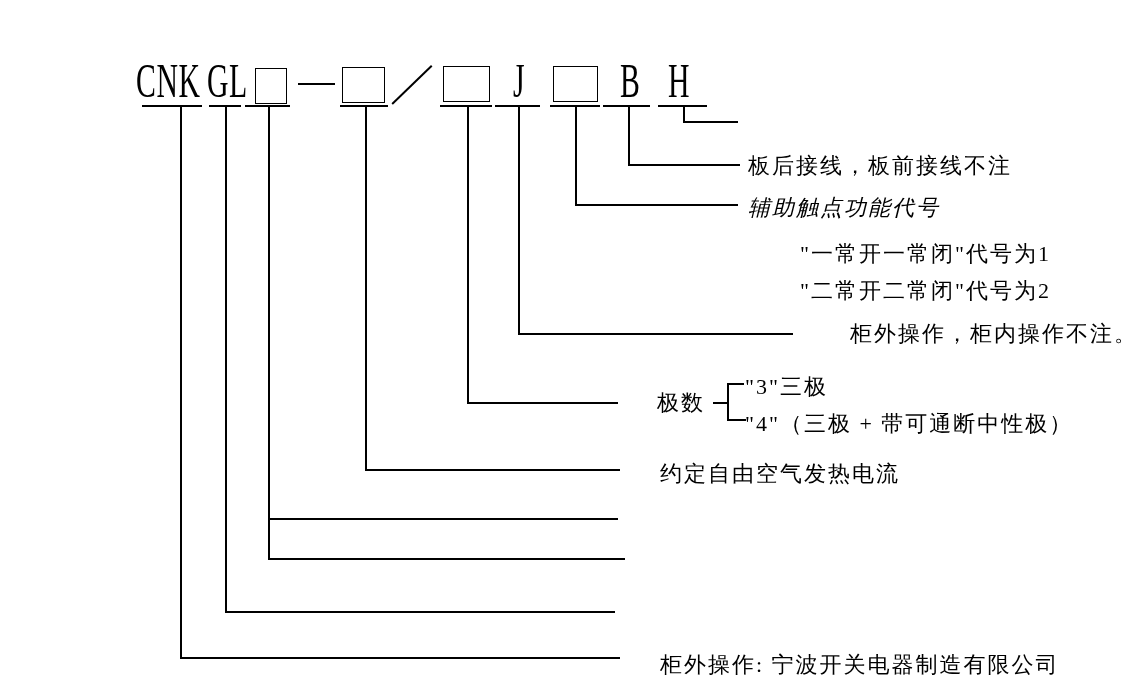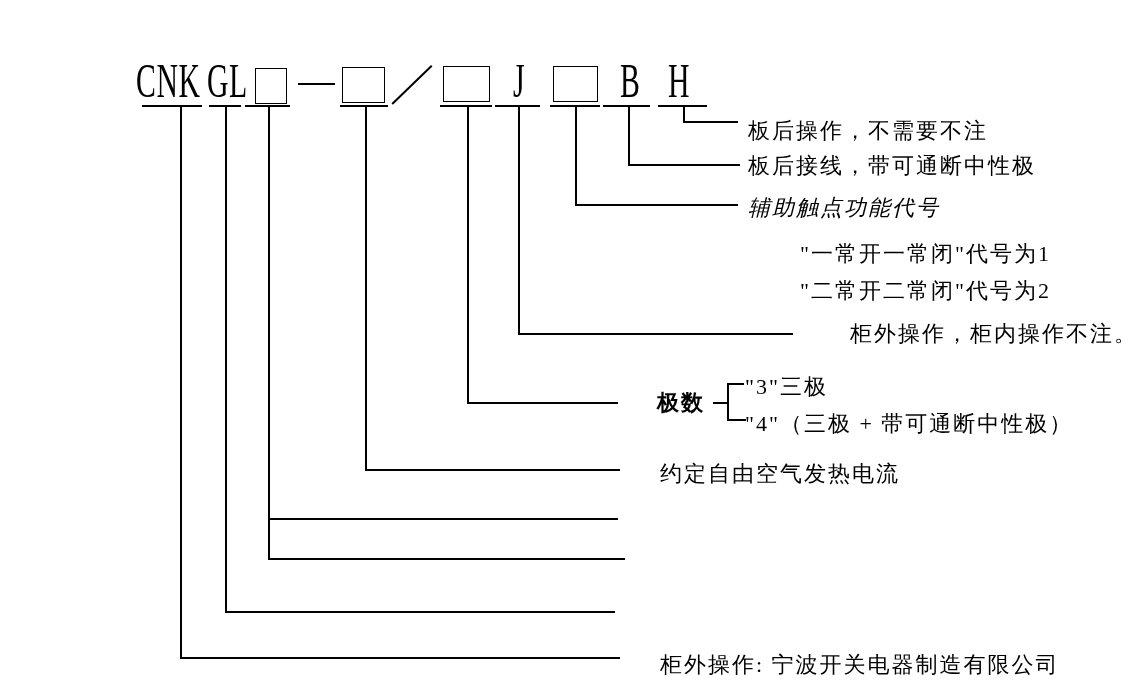--- a/index.html
+++ b/index.html
@@ -89,25 +89,24 @@
   <div class="h-line" style="left:268px;top:502px;width:350px;"></div>
   <div class="h-line" style="left:268px;top:542px;width:357px;"></div>
   <div class="h-line" style="left:225px;top:595px;width:390px;"></div>
   <div class="h-line" style="left:180px;top:641px;width:440px;"></div>
 
   <div class="h-line" style="left:713px;top:386px;width:14px;"></div>
   <div class="v-line" style="left:727px;top:367px;height:37px;"></div>
   <div class="h-line" style="left:727px;top:367px;width:17px;"></div>
   <div class="h-line" style="left:727px;top:403px;width:19px;"></div>
 
-  <span class="lbl" style="left:748px;top:102px;">板后操作，不需要不注</span>
-  <span class="lbl" style="left:748px;top:137px;">板后接线，带可通断中性极</span>
+  <span class="lbl" style="left:748px;top:137px;">板后接线，板前接线不注</span>
   <span class="lbl" style="left:748px;top:179px;font-style:italic;">辅助触点功能代号</span>
   <span class="lbl" style="left:800px;top:225px;">"一常开一常闭"代号为1</span>
   <span class="lbl" style="left:800px;top:262px;">"二常开二常闭"代号为2</span>
   <span class="lbl" style="left:850px;top:305px;">柜外操作，柜内操作不注。</span>
-  <span class="lbl" style="left:657px;top:374px;font-weight:bold;">极数</span>
+  <span class="lbl" style="left:657px;top:374px;">极数</span>
   <span class="lbl" style="left:745px;top:358px;">"3"三极</span>
   <span class="lbl" style="left:745px;top:395px;">"4"（三极 + 带可通断中性极）</span>
   <span class="lbl" style="left:660px;top:445px;">约定自由空气发热电流</span>
   <span class="lbl" style="left:660px;top:636px;">柜外操作: 宁波开关电器制造有限公司</span>
 
 </div>
 
 </body></html>

